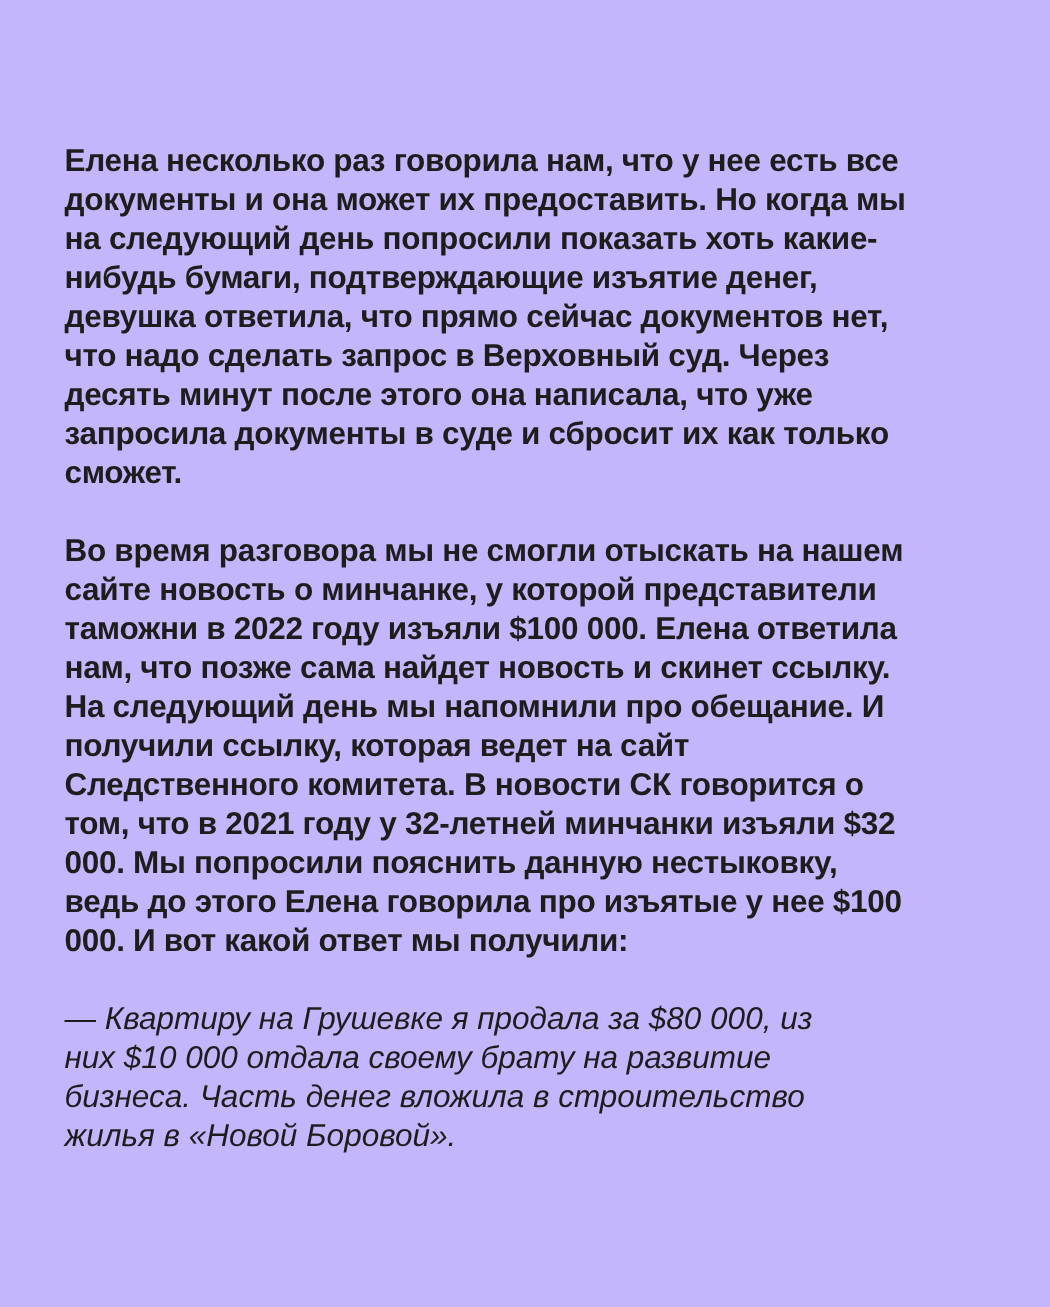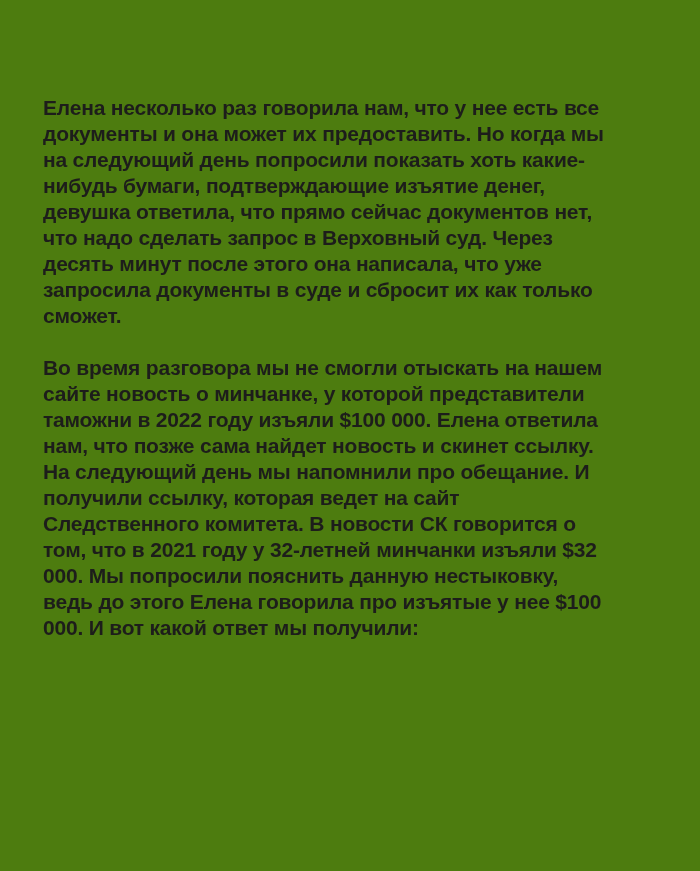--- a/index.html
+++ b/index.html
@@ -3,21 +3,21 @@
 <meta charset="utf-8">
 <style>
   html, body {
     margin: 0;
     padding: 0;
   }
   .page {
     position: relative;
     width: 700px;
     height: 871px;
-    background: #4d7c0f;
+    background: #c4b5fd;
     box-sizing: border-box;
     padding: 95px 38px 0 43px;
     overflow: hidden;
   }
   .article {
     width: 622px;
   }
   .para {
     margin: 0 0 26px 0;
     font-family: "Liberation Sans", sans-serif;
@@ -52,14 +52,18 @@
 сайте новость о минчанке, у которой представители
 таможни в 2022 году изъяли $100 000. Елена ответила
 нам, что позже сама найдет новость и скинет ссылку.
 На следующий день мы напомнили про обещание. И
 получили ссылку, которая ведет на сайт
 Следственного комитета. В новости СК говорится о
 том, что в 2021 году у 32-летней минчанки изъяли $32
 000. Мы попросили пояснить данную нестыковку,
 ведь до этого Елена говорила про изъятые у нее $100
 000. И вот какой ответ мы получили:</p>
+    <p class="para para-quote">— Квартиру на Грушевке я продала за $80 000, из
+них $10 000 отдала своему брату на развитие
+бизнеса. Часть денег вложила в строительство
+жилья в «Новой Боровой».</p>
   </article>
 </div>
 
 </body></html>

